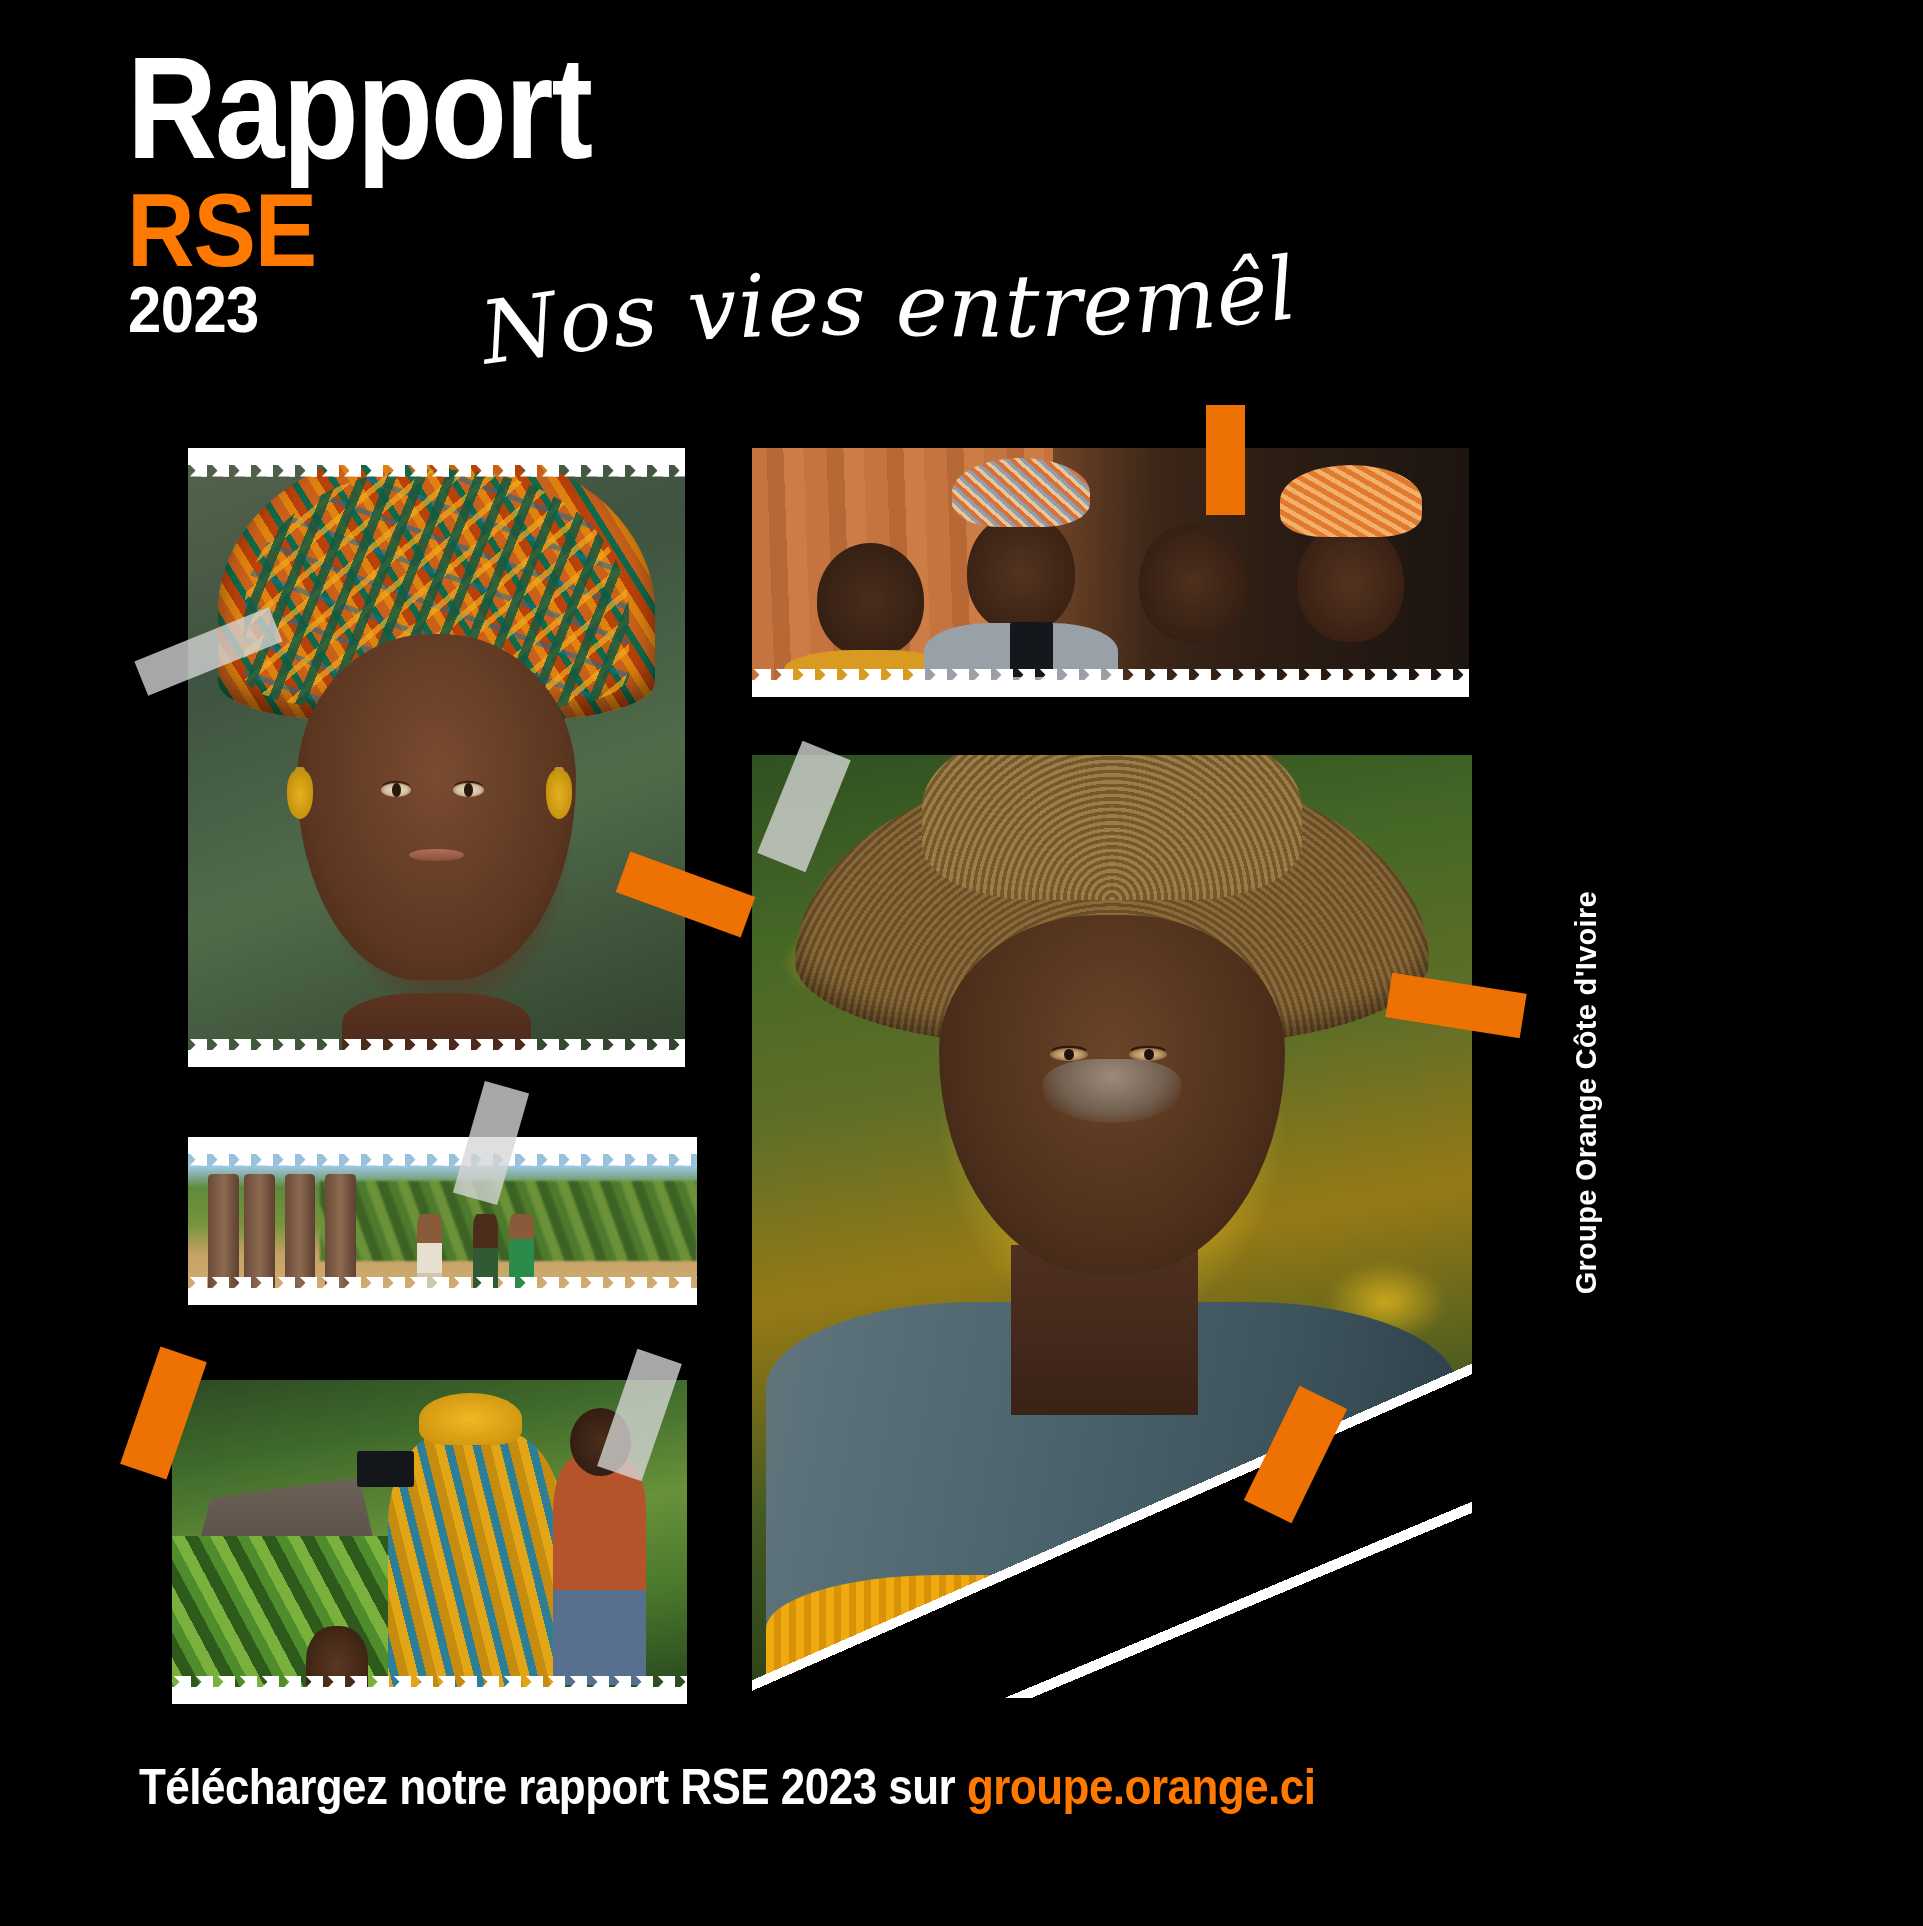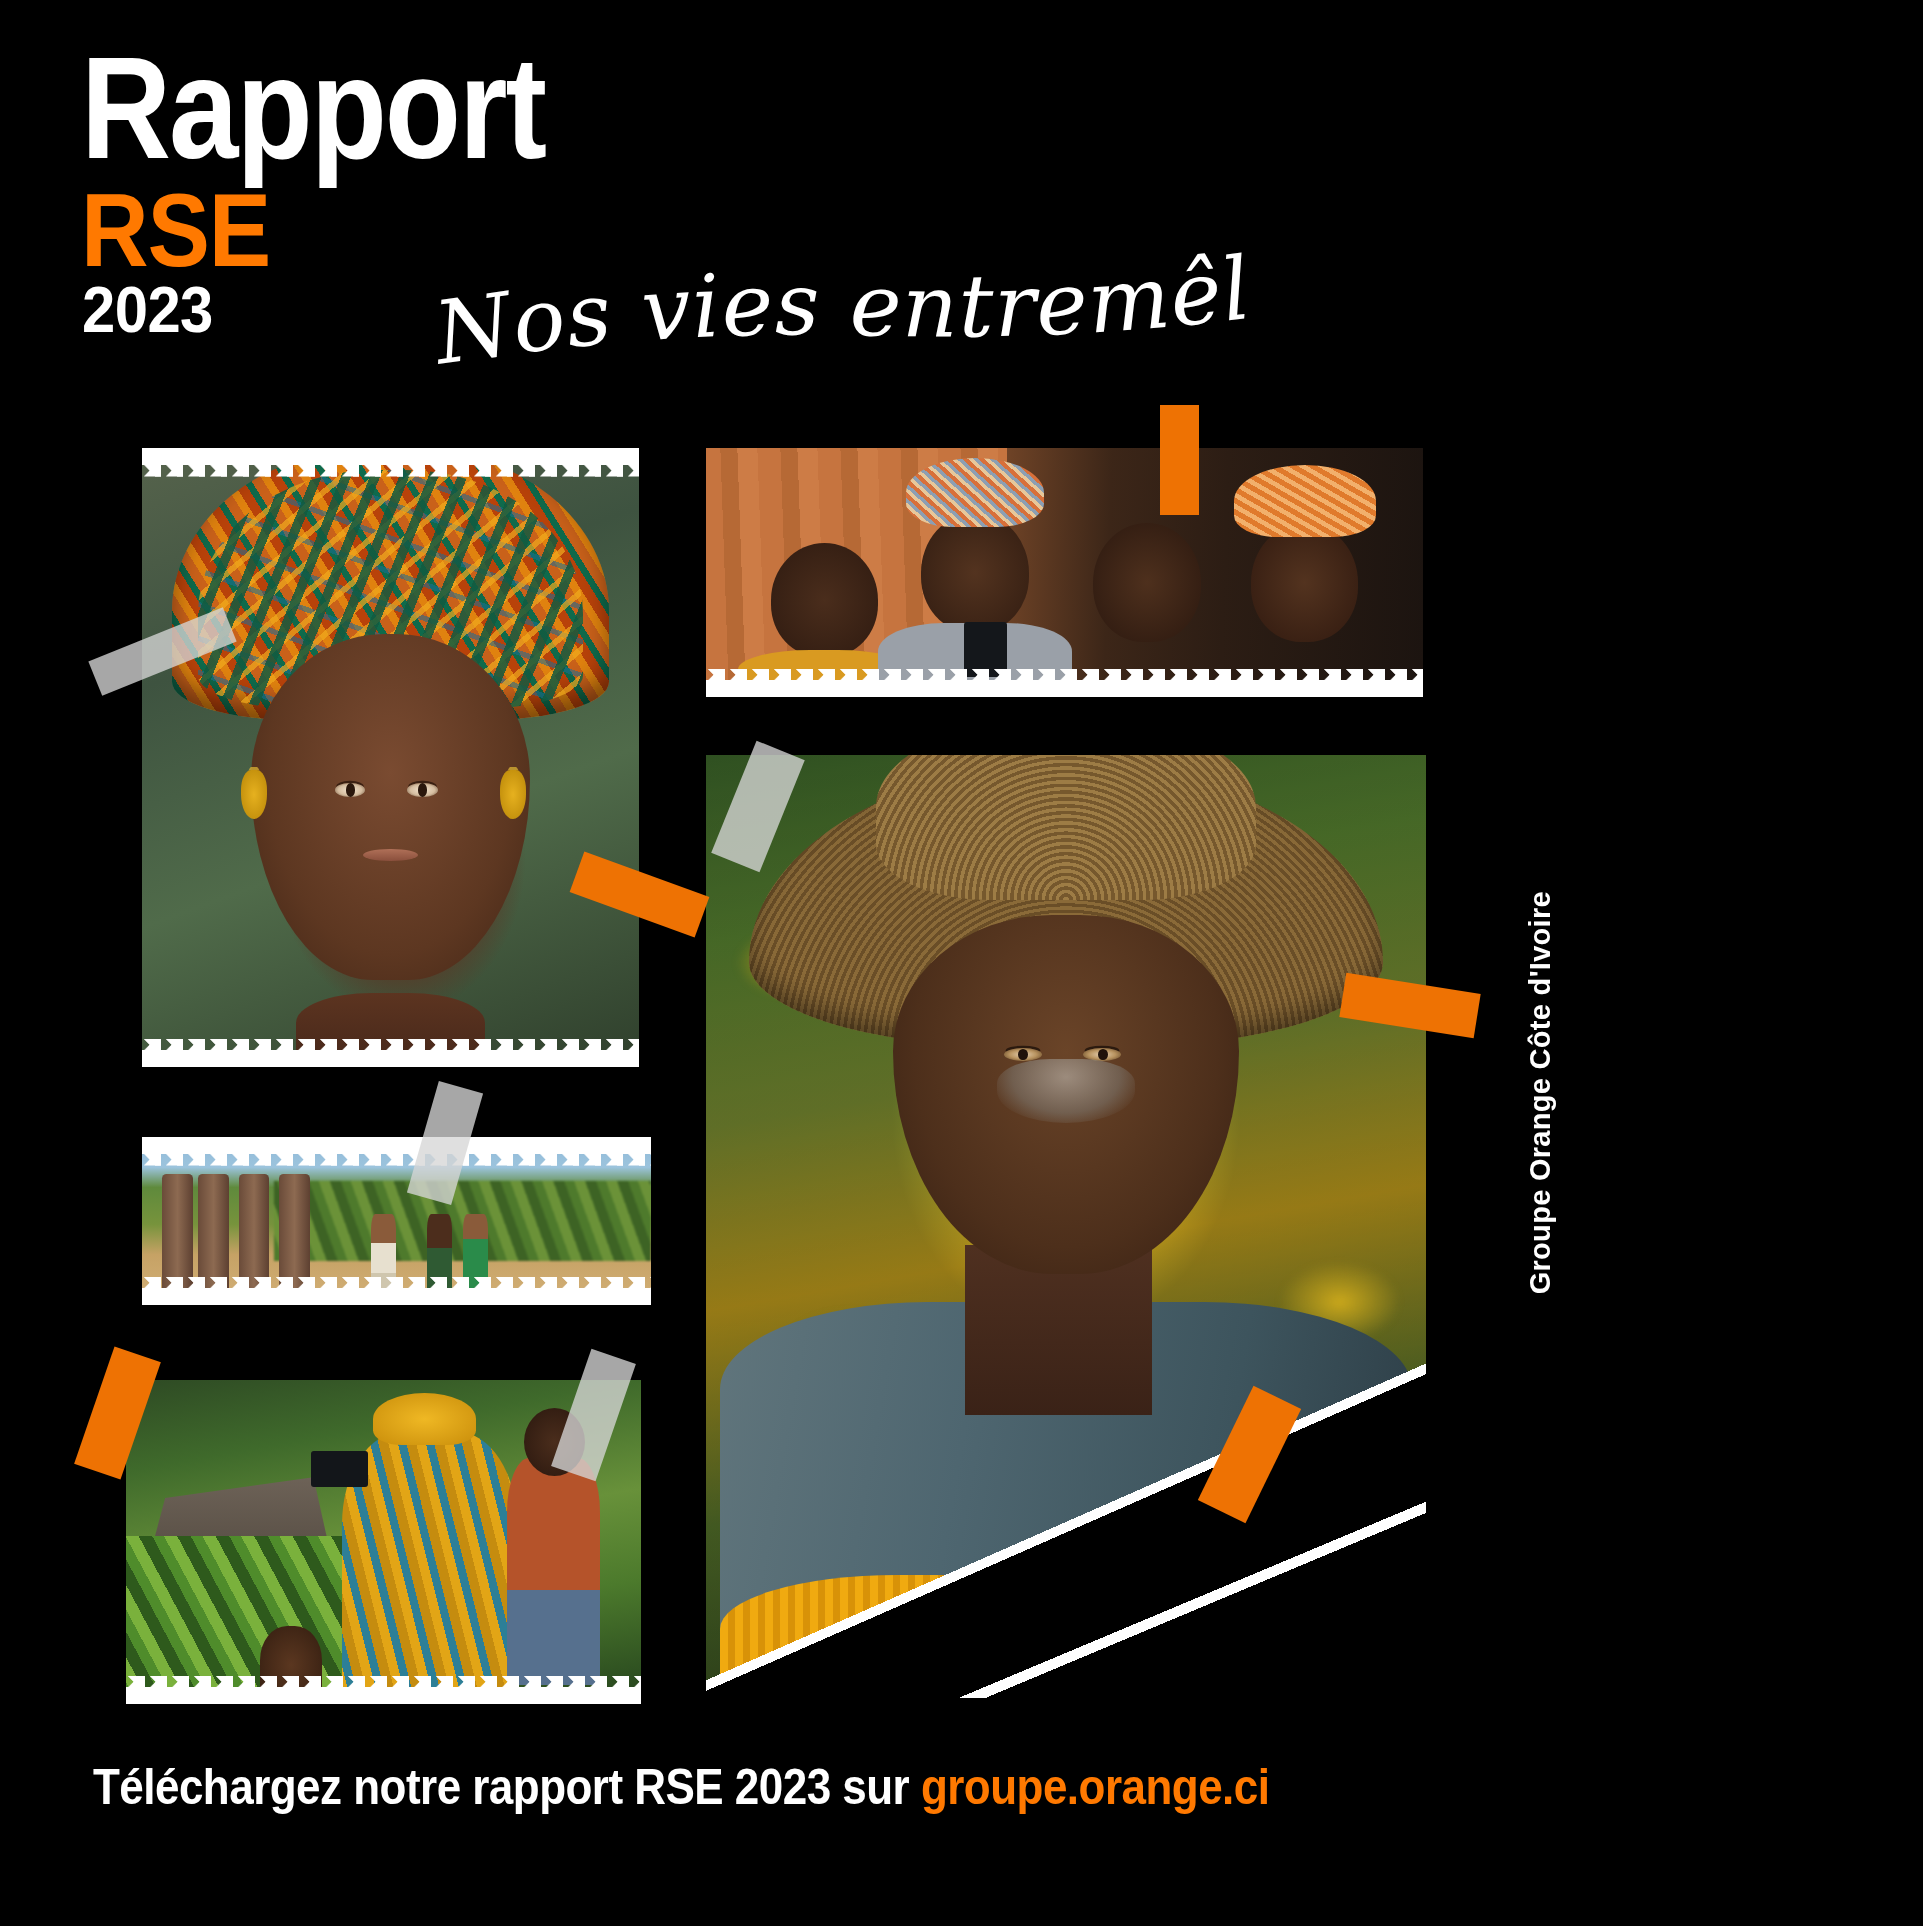--- a/index.html
+++ b/index.html
@@ -10,20 +10,21 @@
   body {
     font-family: "Liberation Sans", sans-serif;
   }
 
   .poster {
     position: relative;
     width: 1587px;
     height: 1926px;
     background: #000000;
     overflow: hidden;
+    margin-left: 46px;
   }
 
   
   .header {
     position: absolute;
     left: 81px;
     top: 40px;
     width: 1215px;
     height: 347px;
   }

